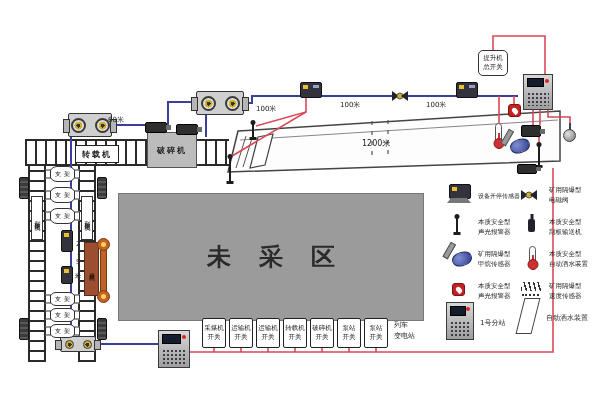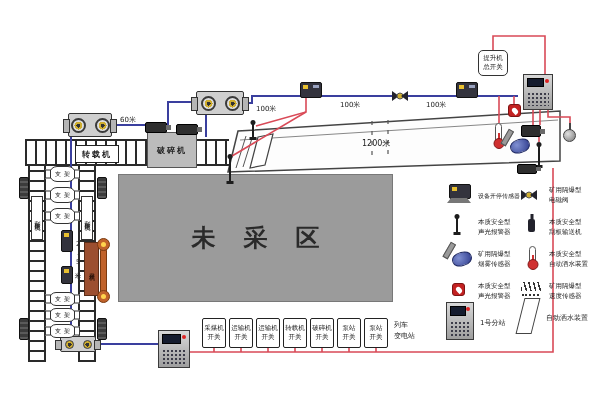--- a/index.html
+++ b/index.html
@@ -68,21 +68,21 @@
   .para{border:1.2px solid #444;background:#fff;transform:skewX(-14deg)}
   .trapbase{border-left:4px solid transparent;border-right:4px solid transparent;border-bottom:5px solid #777;width:16px;height:0}
   .lg-label{font-size:6.5px;line-height:1.5;color:#222}
   .dist{font-size:7px;color:#222}
 </style>
 </head>
 <body>
 
 <div class="stage">
 
-  <div class="abs mined" style="left:118px;top:174px;width:275px;height:128px">
+  <div class="abs mined" style="left:118px;top:193px;width:306px;height:128px">
     <span>未采区</span>
   </div>
 
   <div class="abs ladder-h" style="left:25px;top:139px;width:204px;height:27px"></div>
   <div class="abs ladder-v" style="left:28px;top:166px;width:18px;height:196px"></div>
   <div class="abs ladder-v" style="left:78px;top:166px;width:18px;height:196px"></div>
 
   <svg class="abs" style="left:0;top:0" width="600" height="400" viewBox="0 0 600 400">
 
     <polygon points="228,172 238,131 560,111 560,161" fill="#fdfdfd" stroke="#444" stroke-width="1.5"></polygon>
@@ -141,21 +141,21 @@
       <span class="stripe"></span>
   </div>
   <div class="abs device" style="left:456px;top:82px;width:22px;height:16px">
     <span class="chip"></span>
       <span class="stripe"></span>
   </div>
   <div class="abs bowtie" style="left:392px;top:91px;width:16px;height:10px">
     <span class="hub"></span>
   </div>
 
-  <div class="abs dist" style="left:120px;top:115px">60米</div>
+  <div class="abs dist" style="left:108px;top:115px">60米</div>
   <div class="abs dist" style="left:256px;top:104px">100米</div>
   <div class="abs dist" style="left:340px;top:100px">100米</div>
   <div class="abs dist" style="left:426px;top:100px">100米</div>
   <div class="abs dist" style="left:362px;top:138px;font-size:8px">1200米</div>
 
   <div class="abs pole" style="left:252px;top:124px;height:14px"></div>
   <div class="abs pole" style="left:229px;top:158px;height:24px"></div>
 
   <div class="abs roundbox" style="left:478px;top:50px;width:30px;height:26px">
     <span>提升机</span>
@@ -287,21 +287,21 @@
   </div>
   <div class="abs bottle" style="left:528px;top:219px;width:7px;height:13px"></div>
   <div class="abs lg-label" style="left:549px;top:218px">
     <div>本质安全型</div>
     <div>刮板输送机</div>
   </div>
 
   <div class="abs spray" style="left:452px;top:252px;width:20px;height:14px"></div>
   <div class="abs lg-label" style="left:478px;top:250px">
     <div>矿用隔爆型</div>
-    <div>烟雾传感器</div>
+    <div>甲烷传感器</div>
   </div>
   <div class="abs thermo" style="left:529px;top:246px;width:7px;height:20px">
       <span class="mercury"></span>
     </div>
   <div class="abs lg-label" style="left:549px;top:250px">
     <div>本质安全型</div>
     <div>自动洒水装置</div>
   </div>
 
   <div class="abs flamebox" style="left:452px;top:283px;width:13px;height:13px"></div>

